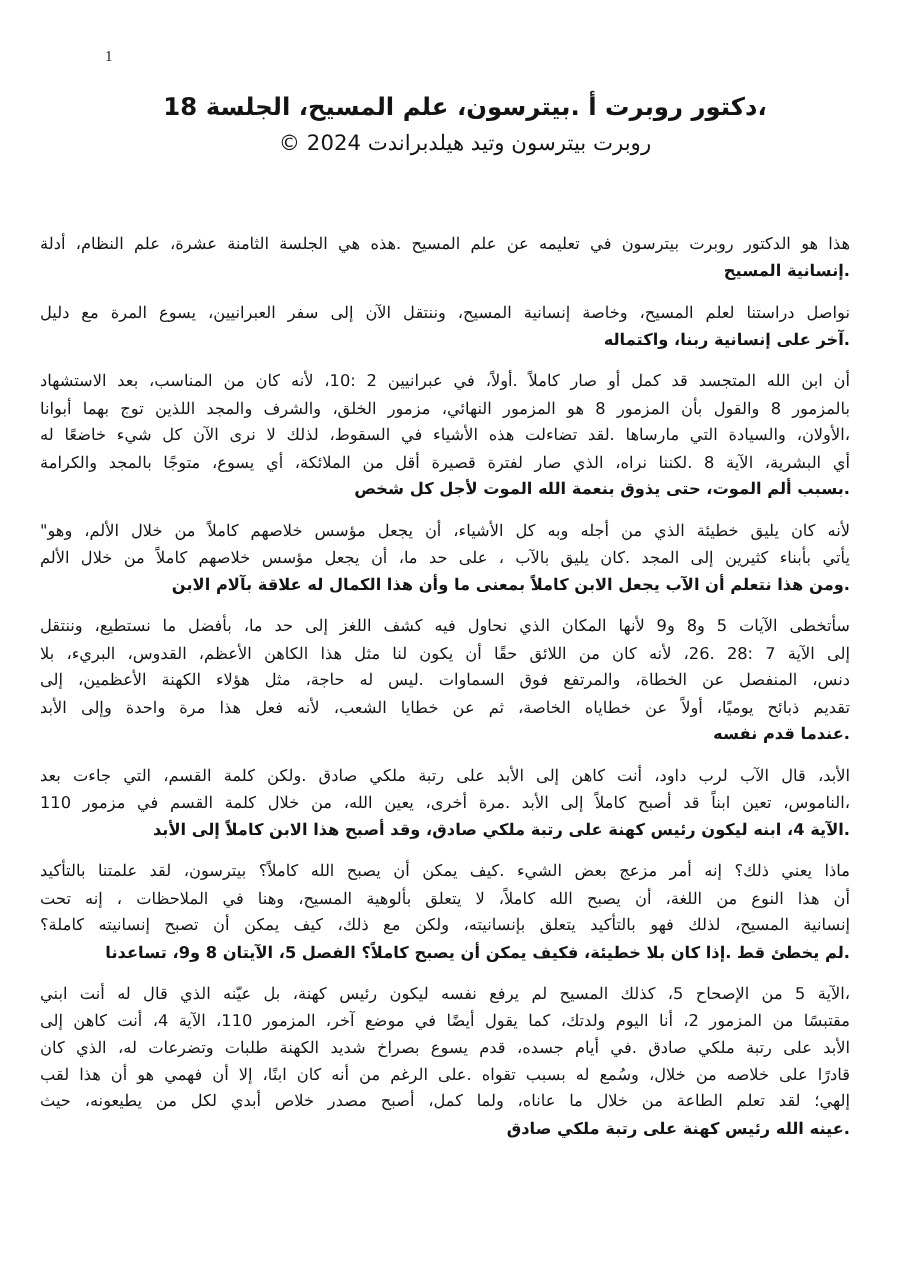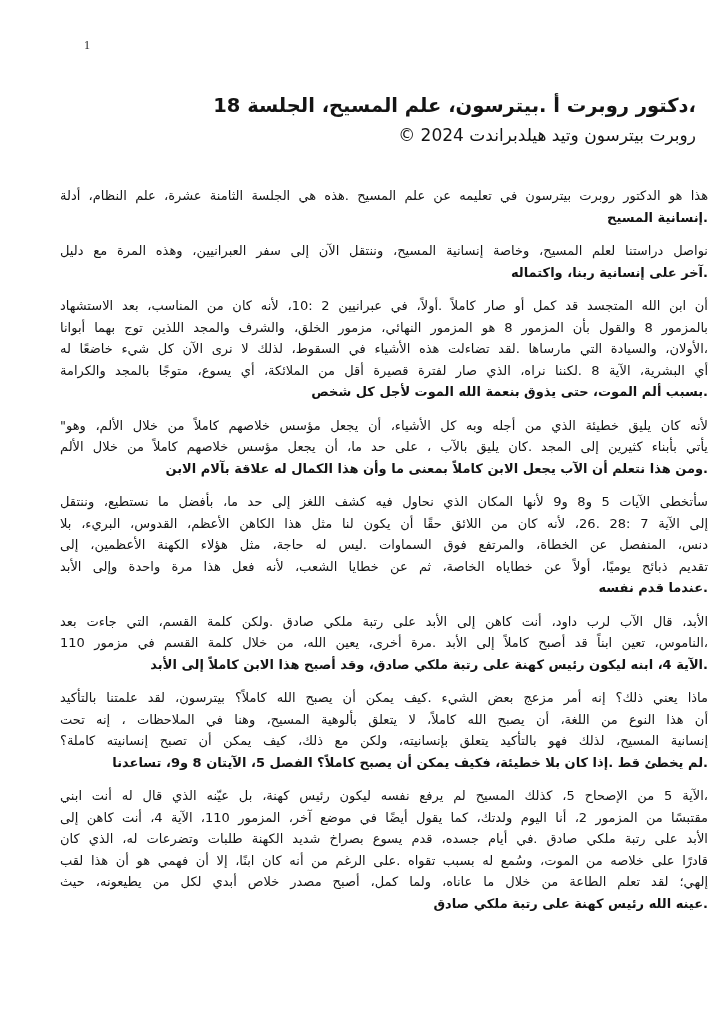--- a/index.html
+++ b/index.html
@@ -10,32 +10,32 @@
     overflow:hidden;
     font-family:"DejaVu Sans", sans-serif;
     color:#141414;
   }
   .page-number {
     position:absolute; left:84px; top:38px;
     font-family:"Liberation Serif", serif;
     font-size:12px; color:#222;
   }
   .title-block {
-    position:absolute; top:92px; right:28px; width:648px;
-    direction:rtl; 
+    position:absolute; top:72px; right:28px; width:648px;
+    direction:rtl; text-align:center;
   }
   .title-line {
     font-size:19.5px; font-weight:bold; line-height:28.5px;
     white-space:nowrap;
   }
   .copyright {
     font-size:17px; line-height:20px; margin-top:4px;
   }
   .body-text {
-    position:absolute; top:185px; right:16px; width:648px;
+    position:absolute; top:185px; right:44px; width:648px;
     direction:rtl;
     font-size:13px;
   }
   .para { margin:0 0 12px 0; }
   .line {
     line-height:21.5px;
     text-align:justify;
     text-align-last:justify;
   }
   .line.last { text-align-last:right;font-weight:bold; }
@@ -50,21 +50,21 @@
     <div class="title-line">،دكتور روبرت أ .بيترسون، علم المسيح، الجلسة 18</div>
     <div class="copyright">روبرت بيترسون وتيد هيلدبراندت 2024 ©</div>
   </div>
 
   <div class="body-text">
       <div class="para">
         <div class="line">هذا هو الدكتور روبرت بيترسون في تعليمه عن علم المسيح .هذه هي الجلسة الثامنة عشرة، علم النظام، أدلة</div>
         <div class="line last">.إنسانية المسيح</div>
       </div>
       <div class="para">
-        <div class="line">نواصل دراستنا لعلم المسيح، وخاصة إنسانية المسيح، وننتقل الآن إلى سفر العبرانيين، وهذه المرة مع دليل</div>
+        <div class="line">نواصل دراستنا لعلم المسيح، وخاصة إنسانية المسيح، وننتقل الآن إلى سفر العبرانيين، يسوع المرة مع دليل</div>
         <div class="line last">.آخر على إنسانية ربنا، واكتماله</div>
       </div>
       <div class="para">
         <div class="line">أن ابن الله المتجسد قد كمل أو صار كاملاً .أولاً، في عبرانيين 2 :10، لأنه كان من المناسب، بعد الاستشهاد</div>
         <div class="line">بالمزمور 8 والقول بأن المزمور 8 هو المزمور النهائي، مزمور الخلق، والشرف والمجد اللذين توج بهما أبوانا</div>
         <div class="line">،الأولان، والسيادة التي مارساها .لقد تضاءلت هذه الأشياء في السقوط، لذلك لا نرى الآن كل شيء خاضعًا له</div>
         <div class="line">أي البشرية، الآية 8 .لكننا نراه، الذي صار لفترة قصيرة أقل من الملائكة، أي يسوع، متوجًا بالمجد والكرامة</div>
         <div class="line last">.بسبب ألم الموت، حتى يذوق بنعمة الله الموت لأجل كل شخص</div>
       </div>
       <div class="para">
@@ -87,18 +87,18 @@
       <div class="para">
         <div class="line">ماذا يعني ذلك؟ إنه أمر مزعج بعض الشيء .كيف يمكن أن يصبح الله كاملاً؟ بيترسون، لقد علمتنا بالتأكيد</div>
         <div class="line">أن هذا النوع من اللغة، أن يصبح الله كاملاً، لا يتعلق بألوهية المسيح، وهنا في الملاحظات ، إنه تحت</div>
         <div class="line">إنسانية المسيح، لذلك فهو بالتأكيد يتعلق بإنسانيته، ولكن مع ذلك، كيف يمكن أن تصبح إنسانيته كاملة؟</div>
         <div class="line last">.لم يخطئ قط .إذا كان بلا خطيئة، فكيف يمكن أن يصبح كاملاً؟ الفصل 5، الآيتان 8 و9، تساعدنا</div>
       </div>
       <div class="para">
         <div class="line">،الآية 5 من الإصحاح 5، كذلك المسيح لم يرفع نفسه ليكون رئيس كهنة، بل عيّنه الذي قال له أنت ابني</div>
         <div class="line">مقتبسًا من المزمور 2، أنا اليوم ولدتك، كما يقول أيضًا في موضع آخر، المزمور 110، الآية 4، أنت كاهن إلى</div>
         <div class="line">الأبد على رتبة ملكي صادق .في أيام جسده، قدم يسوع بصراخ شديد الكهنة طلبات وتضرعات له، الذي كان</div>
-        <div class="line">قادرًا على خلاصه من الموت، وسُمع له بسبب تقواه .على الرغم من أنه كان ابنًا، إلا أن فهمي هو أن هذا لقب</div>
+        <div class="line">قادرًا على خلاصه من خلال، وسُمع له بسبب تقواه .على الرغم من أنه كان ابنًا، إلا أن فهمي هو أن هذا لقب</div>
         <div class="line">إلهي؛ لقد تعلم الطاعة من خلال ما عاناه، ولما كمل، أصبح مصدر خلاص أبدي لكل من يطيعونه، حيث</div>
         <div class="line last">.عينه الله رئيس كهنة على رتبة ملكي صادق</div>
       </div>
     </div>
 </div>
 
 </body></html>

